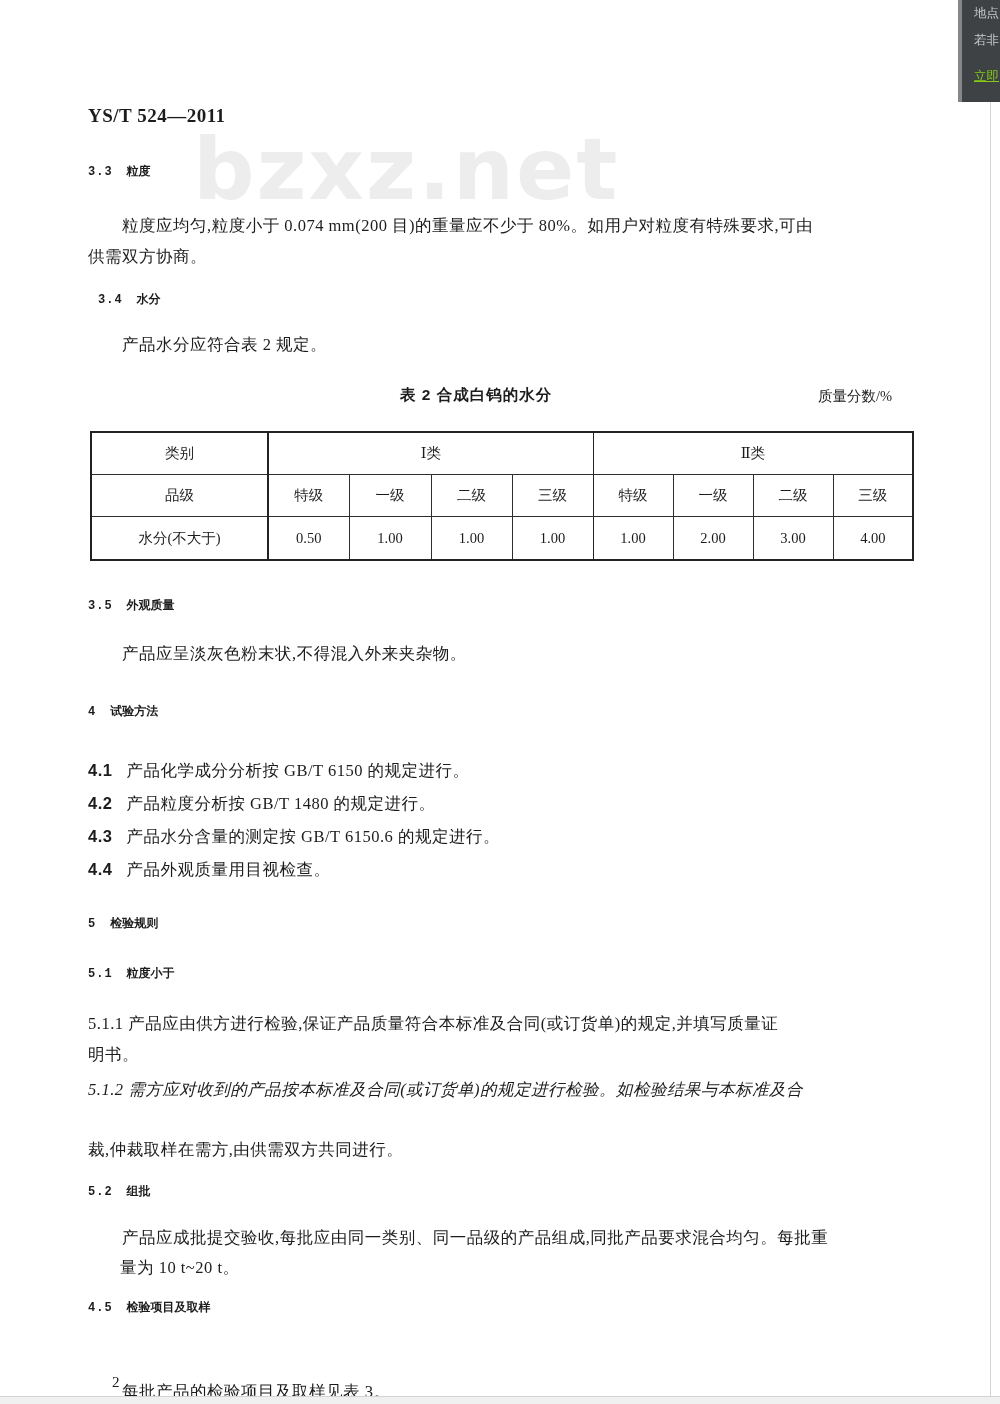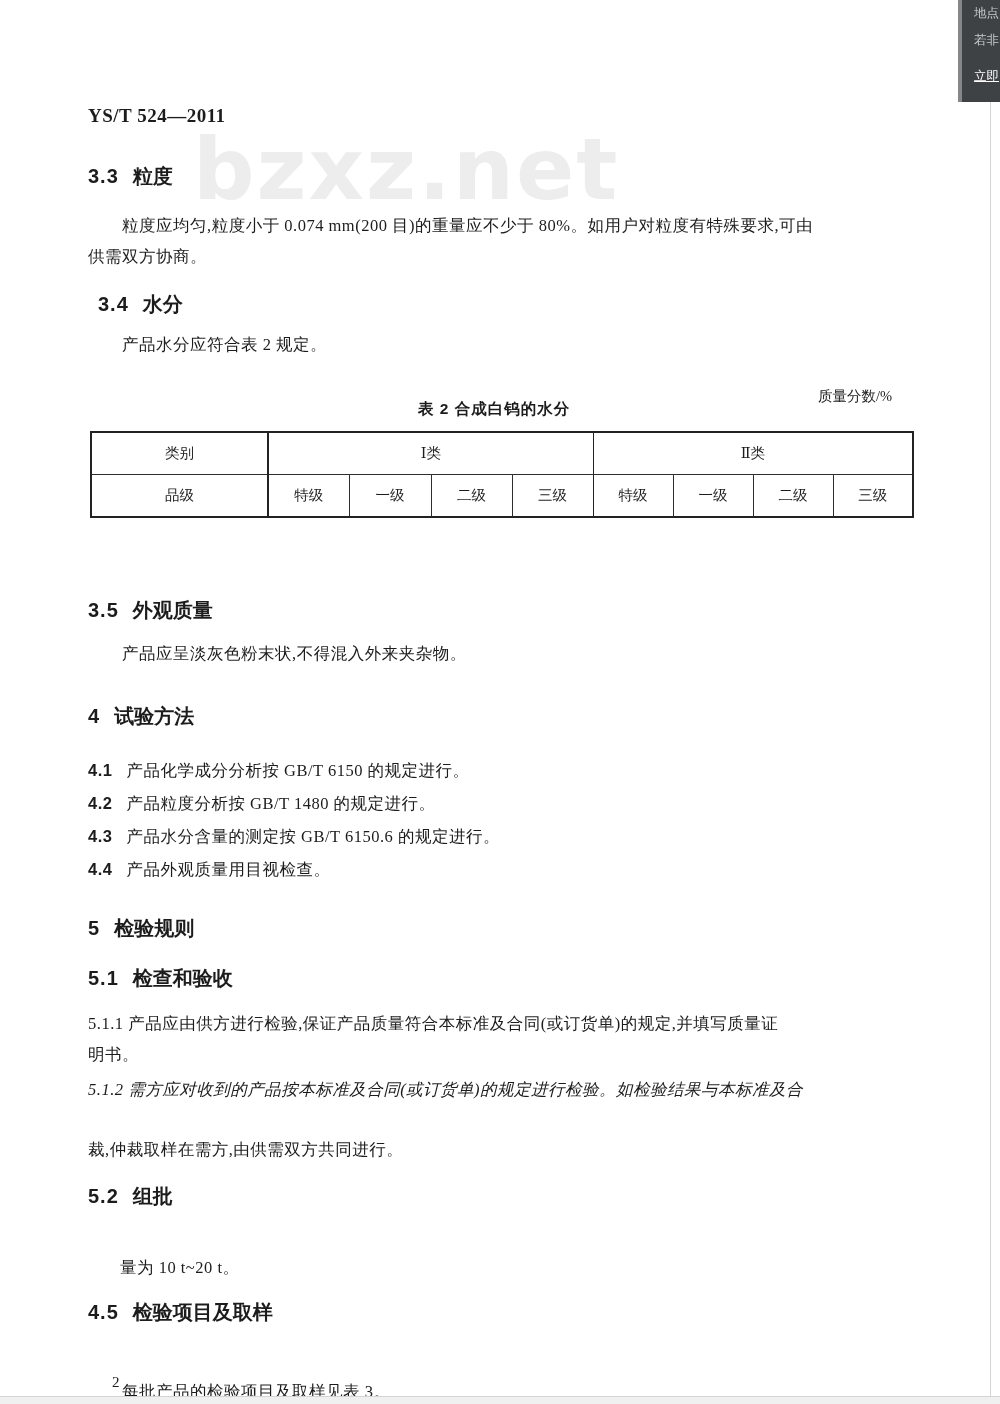--- a/index.html
+++ b/index.html
@@ -11,21 +11,21 @@
   }
   .page{position:absolute;inset:0;}
   .abs{position:absolute;line-height:1;white-space:nowrap;}
   .watermark{
     font-family:"DejaVu Sans","Liberation Sans",sans-serif;
     font-weight:bold;font-size:86px;color:#ededed;letter-spacing:2px;
     z-index:0;
   }
   .content{position:absolute;inset:0;z-index:1;}
   .doc-code{font-weight:bold;font-size:19px;letter-spacing:.5px;}
-  .h{font-family:Liberation Sans, sans-serif;font-weight:bold;font-size:20px;}
+  .h{font-family:Liberation Mono, monospace;font-weight:bold;font-size:12px;}
   .h .num{margin-right:14px;letter-spacing:1px;}
   .bl{font-size:16.5px;letter-spacing:.5px;}
   .clause .num{font-weight:bold;font-family:"Liberation Sans",sans-serif;margin-right:14px;}
   .tbl-caption{font-family:"Liberation Sans","DejaVu Sans",sans-serif;font-weight:bold;font-size:15.5px;letter-spacing:1px;}
   .tbl-unit{font-size:14.5px;}
   table.t2{
     border-collapse:collapse;table-layout:fixed;width:822px;
     font-size:14.5px;text-align:center;
   }
   table.t2 td{border:1px solid #2e2e2e;padding:0;height:41px;vertical-align:middle;}
@@ -36,21 +36,21 @@
   .pagenum{font-size:15px;}
   .edge-v{position:absolute;left:990px;top:0;width:1px;height:1396px;background:#d4d4d4;z-index:1;}
   .edge-bottom{position:absolute;left:0;top:1396px;width:1000px;height:8px;background:#f0f0f0;border-top:1px solid #d4d4d4;z-index:1;}
   .overlay{
     position:absolute;left:958px;top:0;width:42px;height:102px;
     background:#3e4245;border-left:4px solid #85888b;
     overflow:hidden;z-index:5;
     font-family:"Liberation Sans","DejaVu Sans",sans-serif;
   }
   .overlay .ln{position:absolute;left:12px;font-size:12.5px;color:#c9ccce;line-height:1;white-space:nowrap;}
-  .overlay .lnk{color:#ffffff;text-decoration:underline;cursor:pointer;}
+  .overlay .lnk{color:#84cc16;text-decoration:underline;cursor:pointer;}
 </style>
 </head>
 <body>
 
 <div class="page">
 
   <div class="abs watermark" style="left:193px;top:126px;">bzxz.net</div>
 
   <div class="content">
 
@@ -60,21 +60,21 @@
       <span class="num">3.3</span><span>粒度</span>
     </div>
     <div class="abs bl" style="left:122px;top:218px;">粒度应均匀,粒度小于 0.074 mm(200 目)的重量应不少于 80%。如用户对粒度有特殊要求,可由</div>
     <div class="abs bl" style="left:88px;top:249px;">供需双方协商。</div>
 
     <div class="abs h" style="left:88px;top:294px;margin-left:10px;">
       <span class="num">3.4</span><span>水分</span>
     </div>
     <div class="abs bl" style="left:122px;top:337px;">产品水分应符合表 2 规定。</div>
 
-    <div class="abs tbl-caption" style="left:418px;top:387px;margin-top:14px;">表 2  合成白钨的水分</div>
+    <div class="abs tbl-caption" style="left:400px;top:387px;">表 2  合成白钨的水分</div>
     <div class="abs tbl-unit" style="left:818px;top:389px;">质量分数/%</div>
 
     <div class="abs" style="left:90px;top:431px;">
       <table class="t2">
         <colgroup>
           <col style="width:177px">
             <col style="width:81px">
             <col style="width:82px">
             <col style="width:81px">
             <col style="width:81px">
@@ -93,20 +93,31 @@
           <td class="c0">品级</td>
           <td>特级</td>
           <td>一级</td>
           <td>二级</td>
           <td class="gsep">三级</td>
           <td>特级</td>
           <td>一级</td>
           <td>二级</td>
           <td>三级</td>
         </tr>
+        <tr class="r3">
+          <td class="c0">水分(不大于)</td>
+          <td>0.50</td>
+          <td>1.00</td>
+          <td>1.00</td>
+          <td class="gsep">1.00</td>
+          <td>1.00</td>
+          <td>2.00</td>
+          <td>3.00</td>
+          <td>4.00</td>
+        </tr>
       </tbody>
         </table>
     </div>
 
     <div class="abs h" style="left:88px;top:600px;">
       <span class="num">3.5</span><span>外观质量</span>
     </div>
     <div class="abs bl" style="left:122px;top:646px;">产品应呈淡灰色粉末状,不得混入外来夹杂物。</div>
 
     <div class="abs h" style="left:88px;top:706px;">
@@ -122,31 +133,32 @@
       <span class="num">4.3</span><span>产品水分含量的测定按 GB/T 6150.6 的规定进行。</span>
     </div>
     <div class="abs bl clause" style="left:88px;top:861px;">
       <span class="num">4.4</span><span>产品外观质量用目视检查。</span>
     </div>
 
     <div class="abs h" style="left:88px;top:918px;">
       <span class="num">5</span><span>检验规则</span>
     </div>
     <div class="abs h" style="left:88px;top:968px;">
-      <span class="num">5.1</span><span>检查和验收</span>
+      <span class="num">5.1</span><span>粒度小于</span>
     </div>
     <div class="abs bl" style="left:88px;top:1016px;">5.1.1 产品应由供方进行检验,保证产品质量符合本标准及合同(或订货单)的规定,并填写质量证</div>
     <div class="abs bl" style="left:88px;top:1047px;">明书。</div>
 
     <div class="abs bl" style="left:88px;top:1082px;font-style:italic;">5.1.2 需方应对收到的产品按本标准及合同(或订货单)的规定进行检验。如检验结果与本标准及合</div>
     <div class="abs bl" style="left:88px;top:1142px;">裁,仲裁取样在需方,由供需双方共同进行。</div>
 
     <div class="abs h" style="left:88px;top:1186px;">
       <span class="num">5.2</span><span>组批</span>
     </div>
+    <div class="abs bl" style="left:122px;top:1230px;">产品应成批提交验收,每批应由同一类别、同一品级的产品组成,同批产品要求混合均匀。每批重</div>
     <div class="abs bl" style="left:88px;top:1260px;margin-left:32px;">量为 10 t~20 t。</div>
 
     <div class="abs h" style="left:88px;top:1302px;">
       <span class="num">4.5</span><span>检验项目及取样</span>
     </div>
     <div class="abs bl" style="left:122px;top:1384px;">每批产品的检验项目及取样见表 3。</div>
 
     <div class="abs pagenum" style="left:112px;top:1375px;">2</div>
   </div>
 

